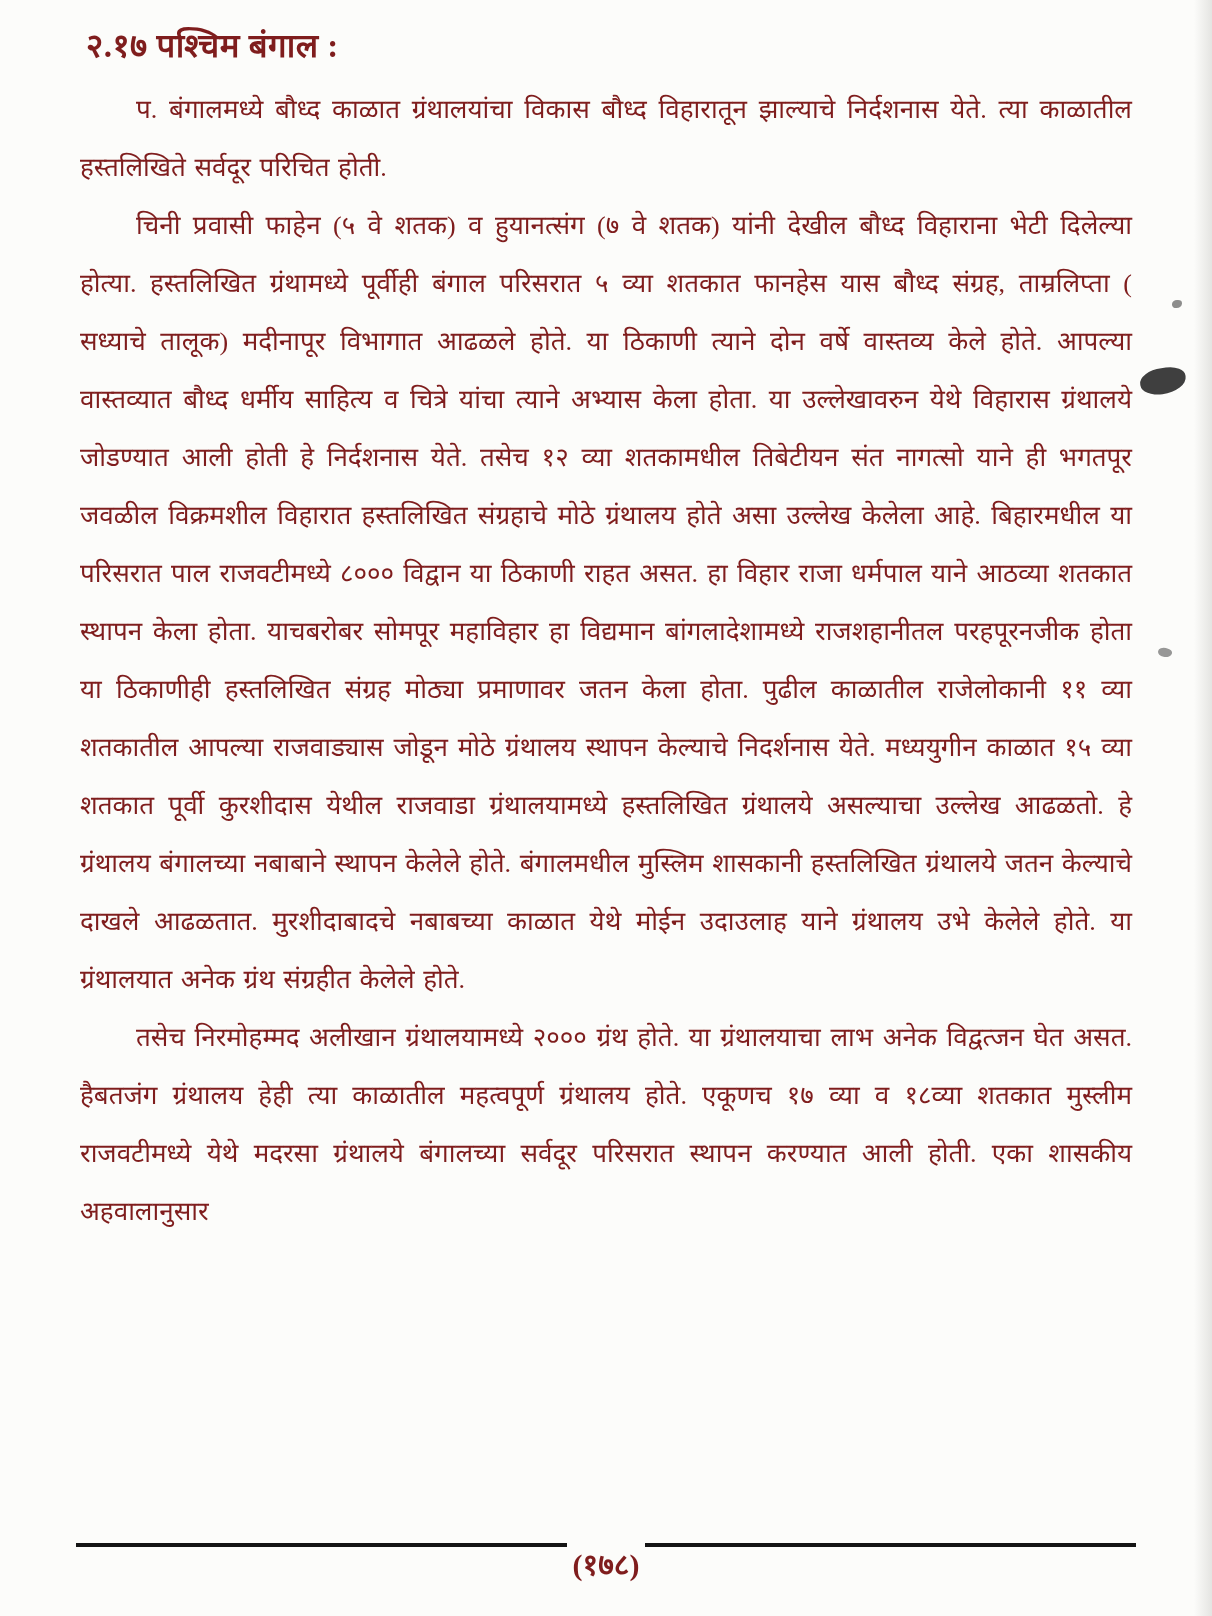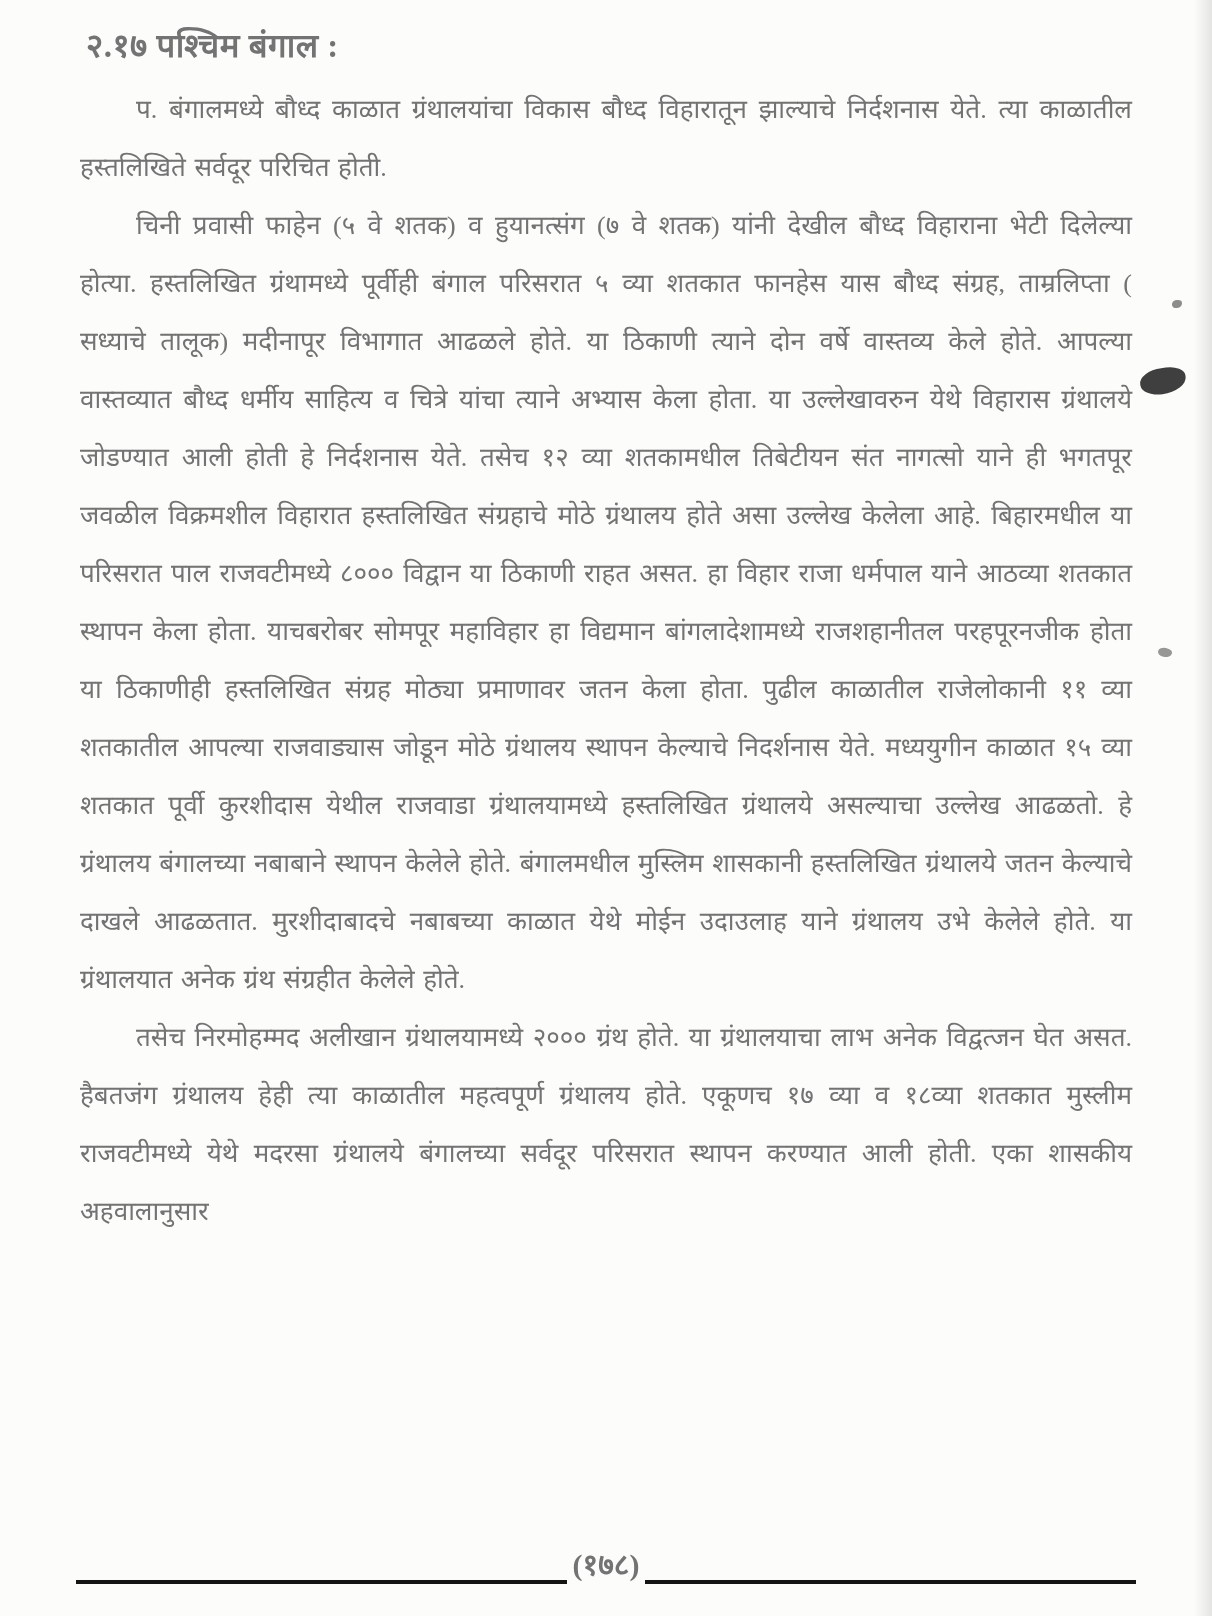--- a/index.html
+++ b/index.html
@@ -7,21 +7,21 @@
     padding: 0;
     background: #ffffff;
   }
   .page {
     position: relative;
     width: 1212px;
     height: 1616px;
     background: #fcfcfa;
     overflow: hidden;
     font-family: "Liberation Serif", "DejaVu Serif", serif;
-    color: #737373;
+    color: #7f1d1d;
   }
   .content {
     padding: 14px 80px 0 80px;
   }
   .heading {
     font-size: 33px;
     font-weight: 700;
     margin: 8px 0 14px 6px;
     letter-spacing: 0.5px;
   }
@@ -32,21 +32,21 @@
     text-indent: 56px;
     margin: 0;
     word-spacing: 2px;
   }
   .footer {
     position: absolute;
     left: 76px;
     right: 76px;
     bottom: 32px;
     display: flex;
-    align-items: flex-end;
+    align-items: flex-start;
   }
   .rule {
     flex: 1;
     height: 4px;
     background: #141414;
   }
   .page-number {
     font-size: 30px;
     font-weight: 600;
     padding: 0 6px;

